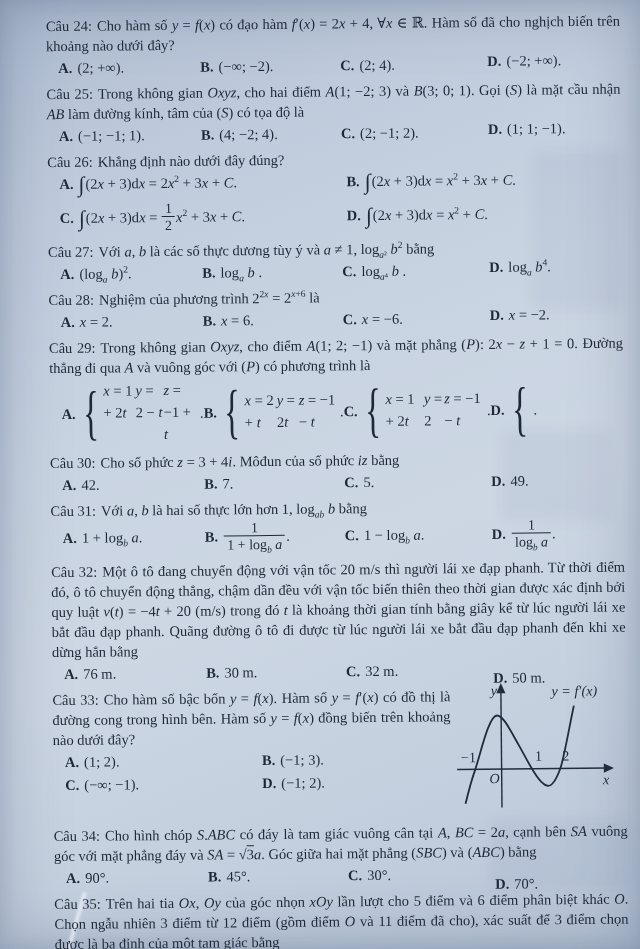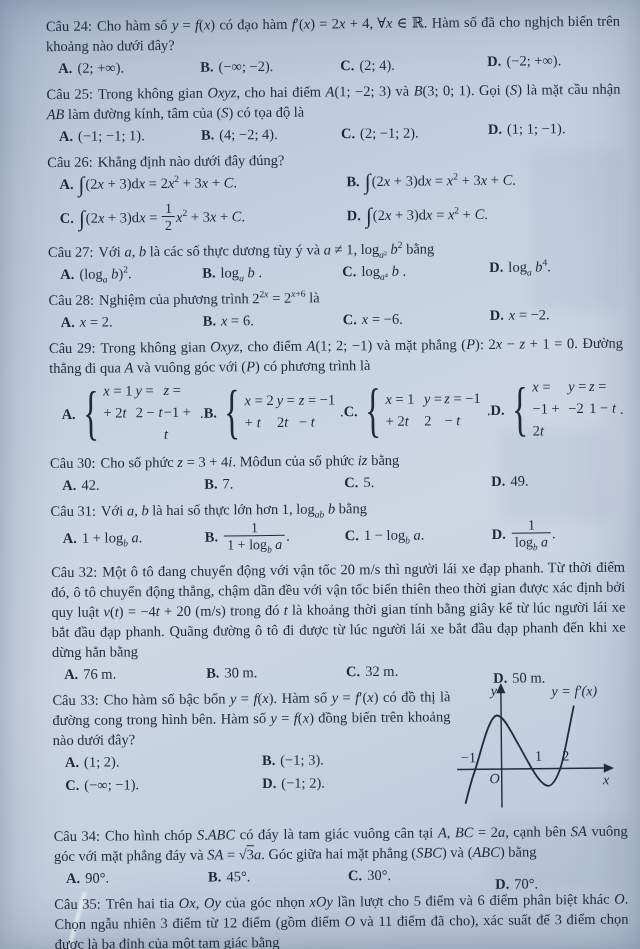--- a/index.html
+++ b/index.html
@@ -150,25 +150,20 @@
           <span class="eqs">
             <span><i>x</i> = 1 + 2<i>t</i></span>
             <span><i>y</i> = 2</span>
             <span><i>z</i> = −1 − <i>t</i></span>
           </span>
           <span class="dot">.</span>
         </span>
       <span class="opt sys">
           <b>D.</b>
           <span class="brace">{</span>
-          <span class="eqs">
-            <span><i>x</i> = −1 + 2<i>t</i></span>
-            <span><i>y</i> = −2</span>
-            <span><i>z</i> = 1 − <i>t</i></span>
-          </span>
           <span class="dot">.</span>
         </span>
     </div>
   </div>
 
   <div class="q">
     <p class="body"><b class="qnum">Câu 30:</b><span>Cho số phức <i>z</i> = 3 + 4<i>i</i>. Môđun của số phức <i>iz</i> bằng</span></p>
     <div class="opts o4">
       <span class="opt"><b>A.</b><span>42.</span></span>
       <span class="opt"><b>B.</b><span>7.</span></span>

